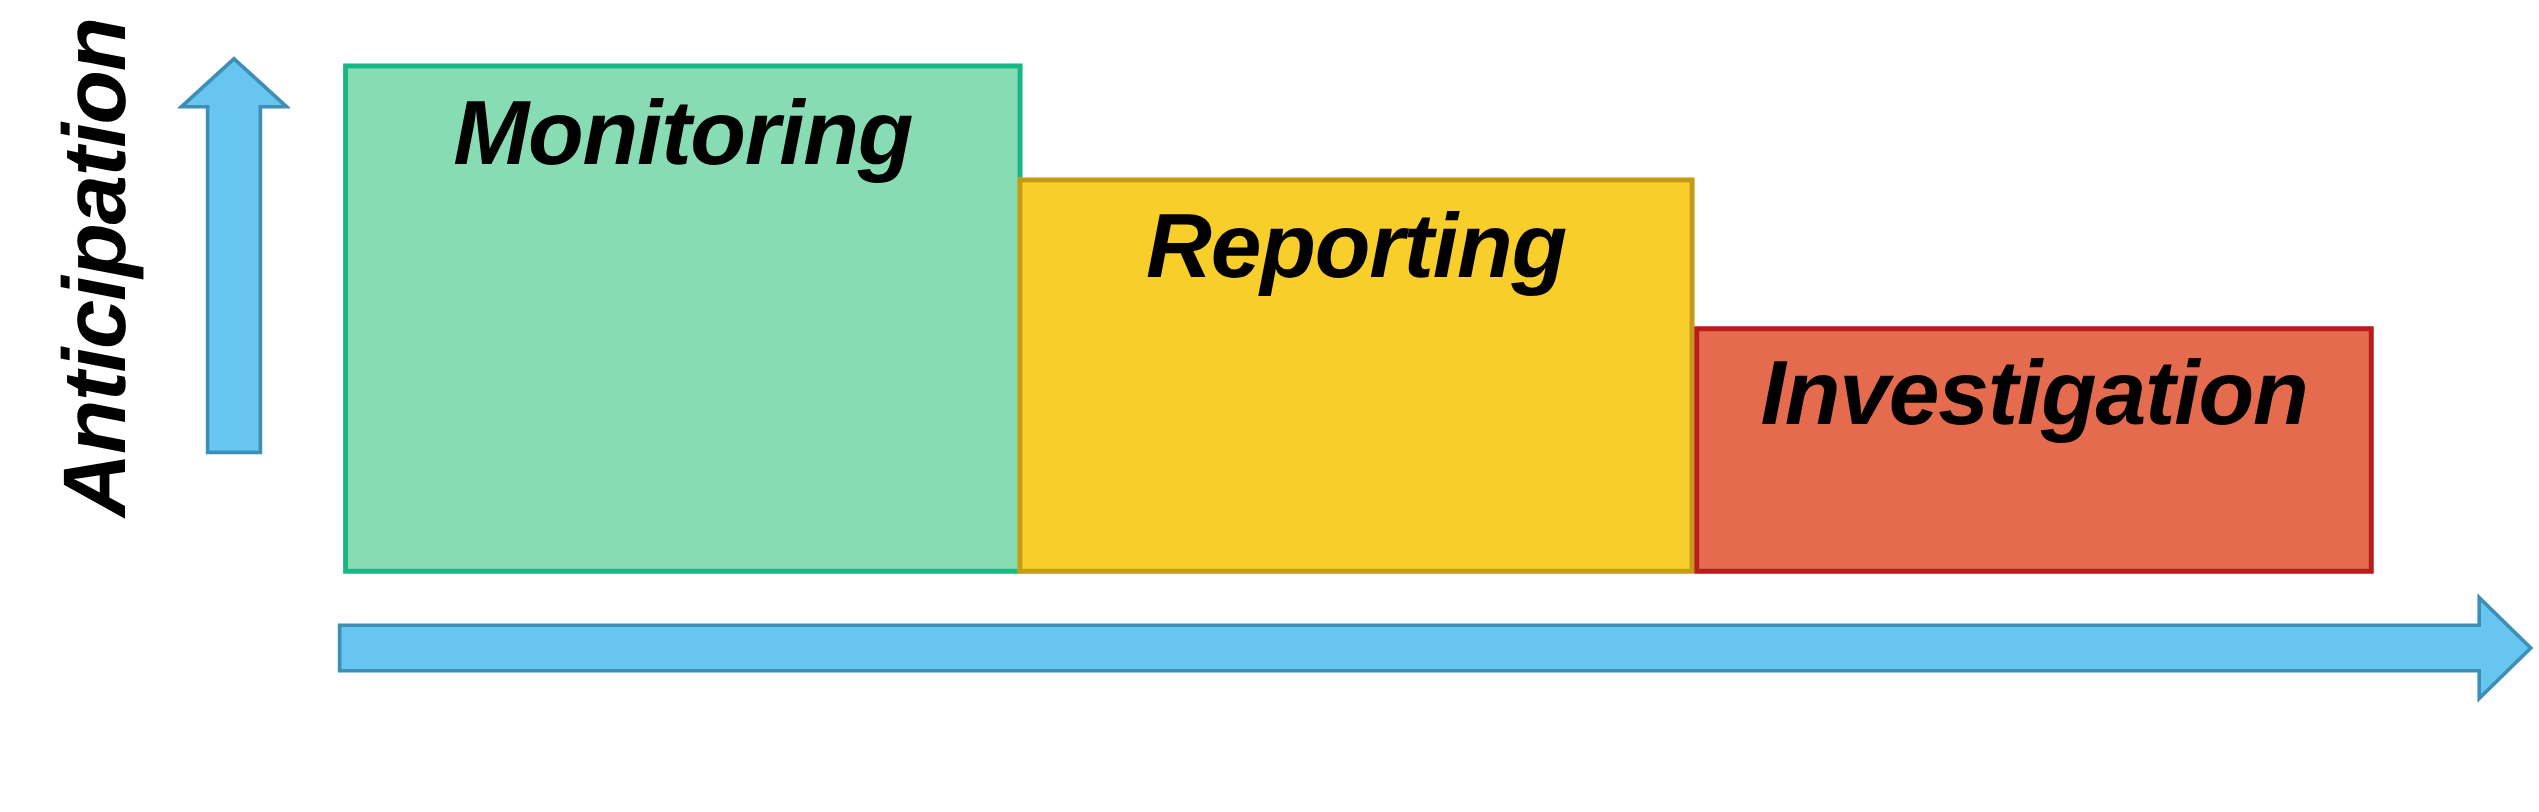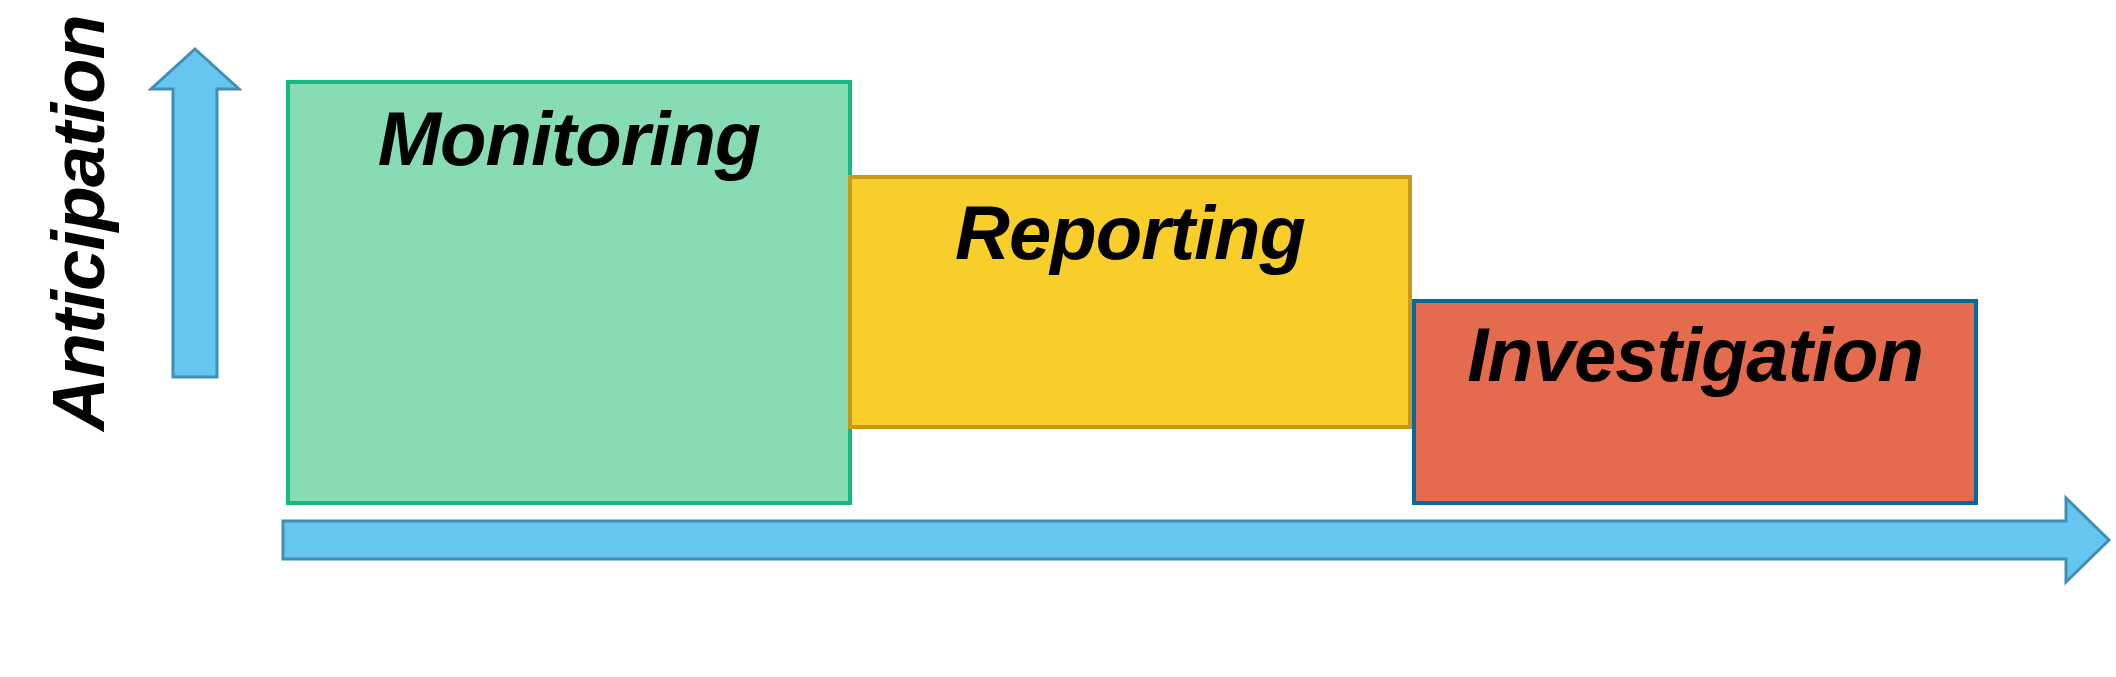--- a/index.html
+++ b/index.html
@@ -65,21 +65,20 @@
     height: 92px;
   }
 
   
   .step-box {
     position: absolute;
     box-sizing: border-box;
     display: flex;
     align-items: flex-start;
     justify-content: center;
-    margin-top: 27px;
   }
 
   .step-label {
     color: #000000;
     font-weight: bold;
     font-style: italic;
     font-size: 76px;
     line-height: 84px;
     white-space: nowrap;
     letter-spacing: -1px;
@@ -92,33 +91,33 @@
     height: 425px;
     background: #87dcb4;
     border: 4px solid #17b783;
     padding-top: 13px;
   }
 
   #box-reporting {
     left: 848px;
     top: 148px;
     width: 564px;
-    height: 254px;
+    height: 330px;
     background: #f8ce2b;
     border: 4px solid #c69a19;
     padding-top: 12px;
   }
 
   #box-investigation {
     left: 1412px;
     top: 272px;
     width: 566px;
     height: 206px;
     background: #e56b4e;
-    border: 4px solid #0369a1;
+    border: 4px solid #b91c1c;
     padding-top: 10px;
   }
 </style>
 </head>
 <body>
 
 <div id="canvas">
 
   <div class="axis-label" id="y-axis-label">Anticipation</div>
 

